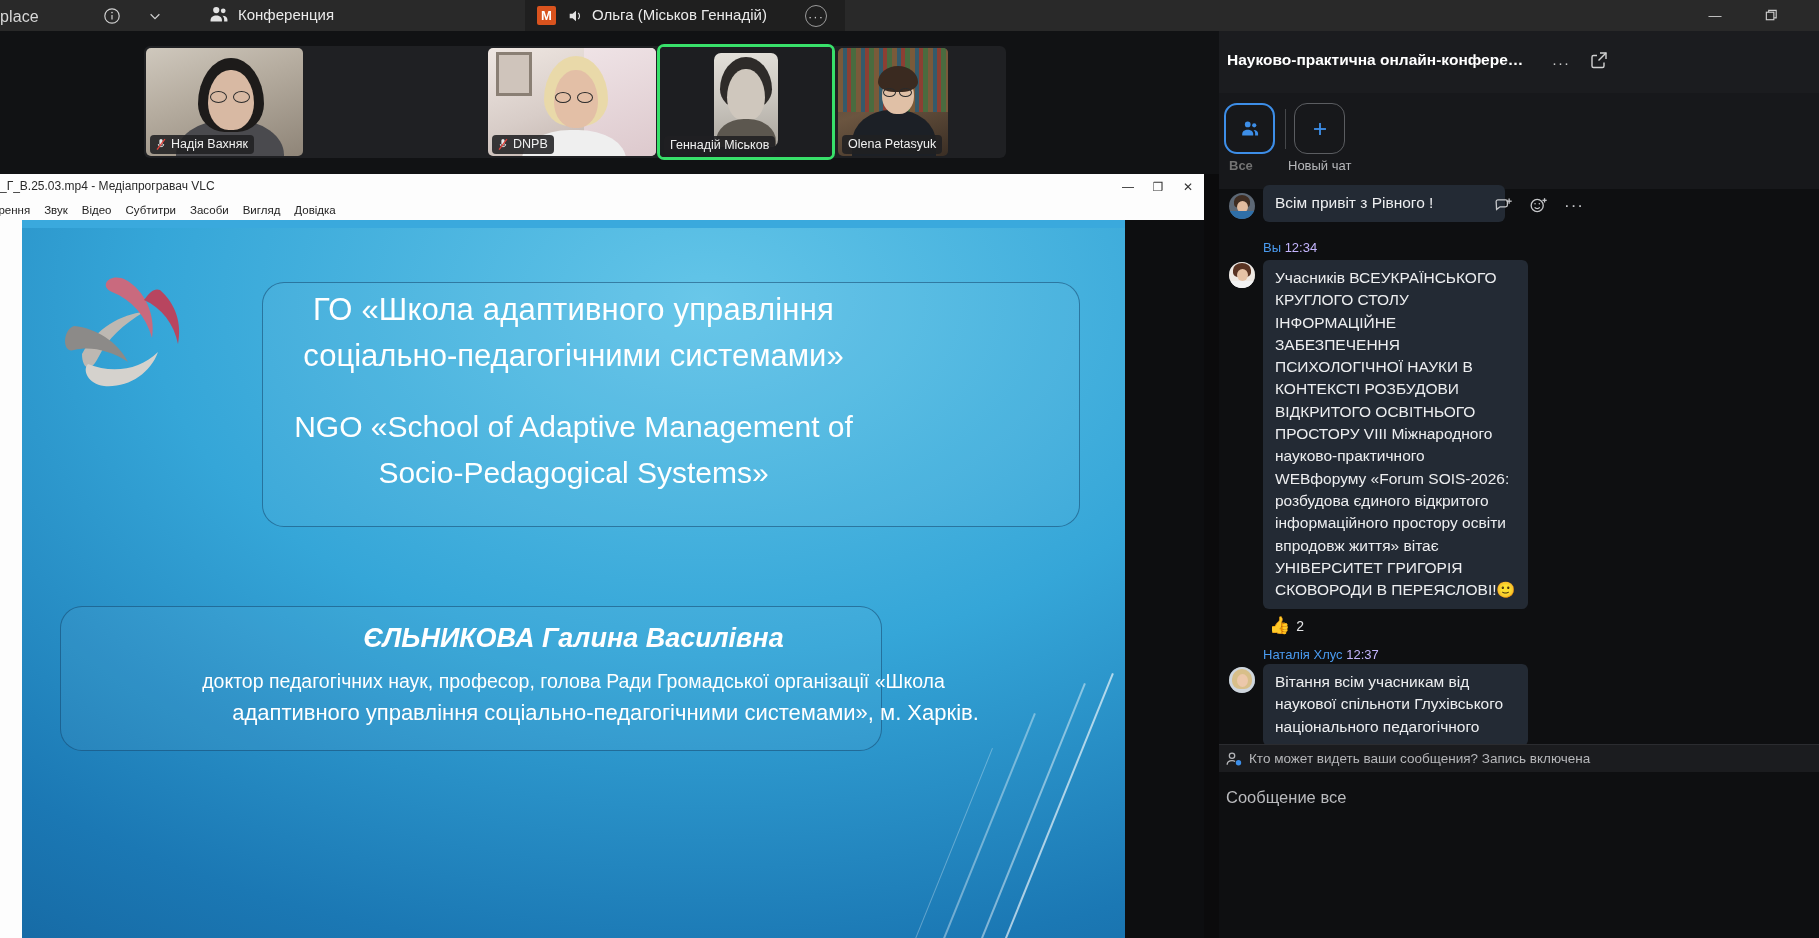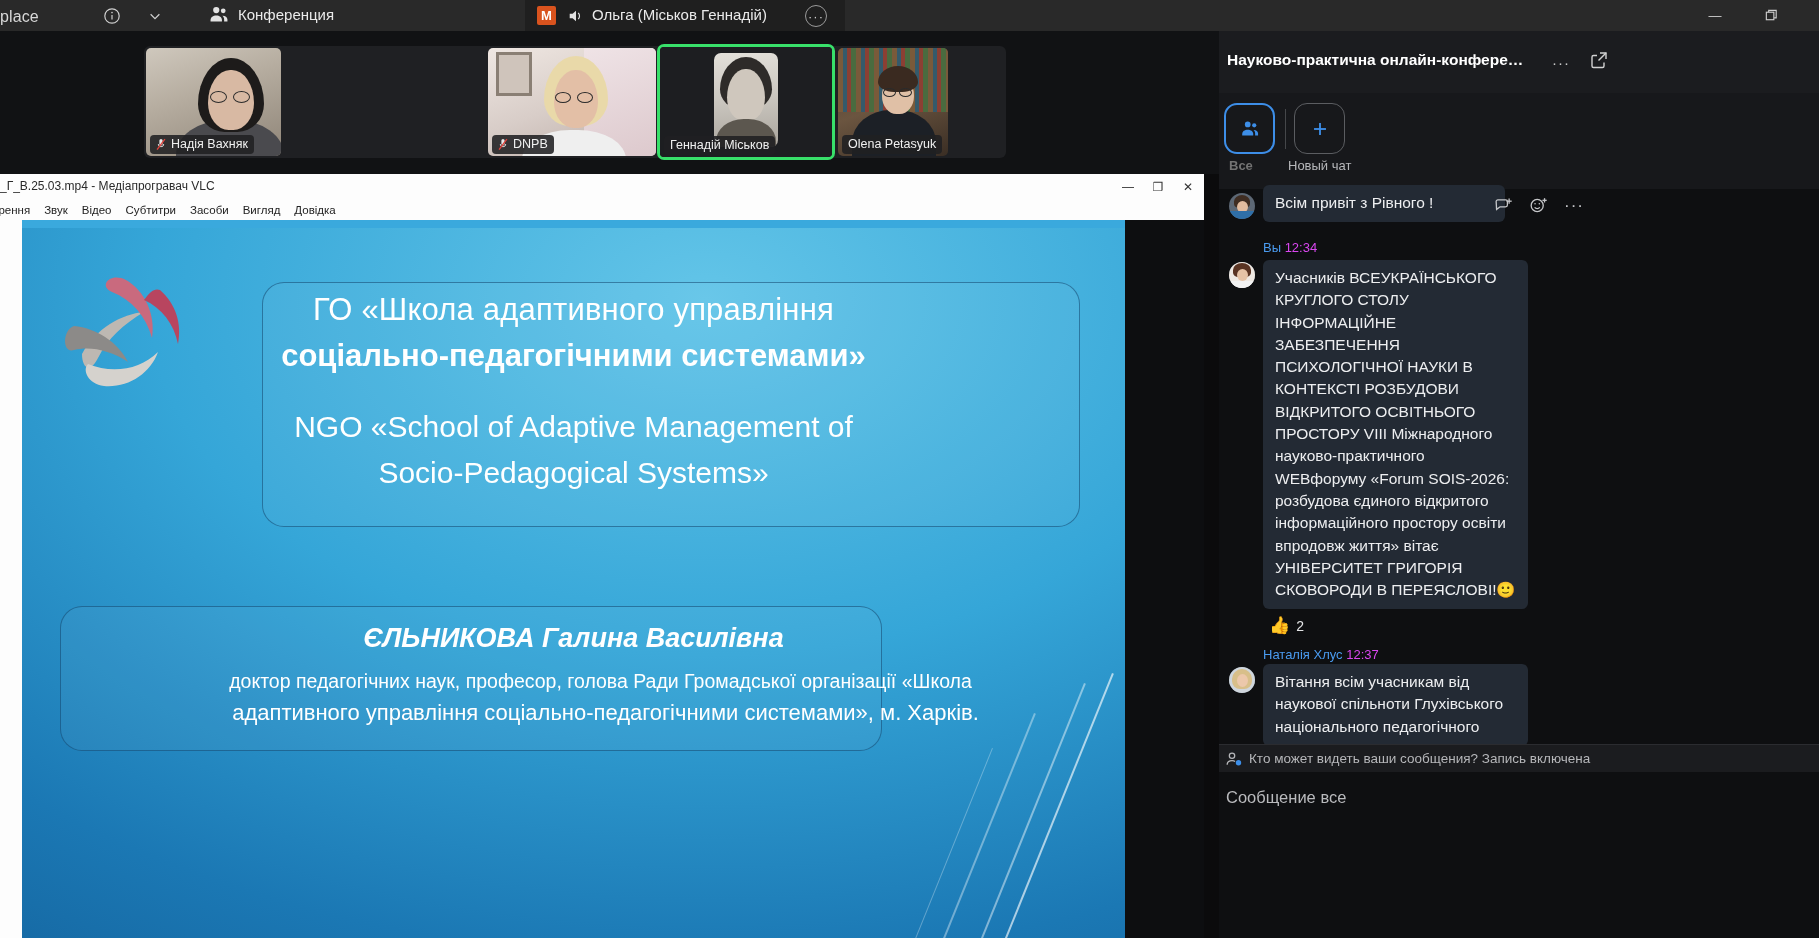--- a/index.html
+++ b/index.html
@@ -115,25 +115,25 @@
   .slide-box{
     position:absolute; border:1.5px solid rgba(18,70,110,.55);
     border-radius:22px; background:rgba(255,255,255,.045);
   }
   #box-top{ left:240px; top:54px; width:818px; height:245px; }
   #box-bottom{ left:38px; top:378px; width:822px; height:145px; }
 
   .slide-txt{ position:absolute; color:#fff; text-align:center; width:100%;
               font-family:"Liberation Sans", sans-serif; }
   #s-l1{ top:64px; font-size:31px; letter-spacing:.2px; }
-  #s-l2{ top:110px; font-size:31px;font-weight:bold; }
+  #s-l2{ top:110px; font-size:31px; }
   #s-l3{ top:182px; font-size:30px; }
   #s-l4{ top:228px; font-size:30px; }
   #s-name{ top:395px; font-size:27px; font-style:italic; font-weight:bold; }
-  #s-d1{ top:442px; font-size:19.5px;margin-left:27px; }
+  #s-d1{ top:442px; font-size:19.5px; }
   #s-d2{ top:472px; font-size:22px;margin-left:32px; }
 
   #logo{ position:absolute; left:42px; top:40px; width:160px; height:130px; }
 
   .streak{ position:absolute; background:rgba(255,255,255,.75); transform-origin:top left; }
 
   
   #chat-panel{
     position:absolute; left:1219px; top:31px; width:600px; height:907px; background:#0e0f11;
   }
@@ -157,21 +157,21 @@
   #tab-div{ position:absolute; left:66px; top:16px; width:1px; height:40px; background:#45474a;}
 
   #chat-body{ position:absolute; left:0; top:128px; width:600px; height:585px; overflow:hidden;}
 
   .avatar{ position:absolute; width:26px; height:26px; border-radius:50%; overflow:hidden;
            background:#5d6875; }
   .bubble{ position:absolute; background:#232a34; border-radius:6px; padding:7px 12px 8px 12px;
            font-size:15.5px; line-height:22.3px; color:#edeef0; }
   .meta{ position:absolute; font-size:13px; }
   .meta .who{ color:#4a9bf0; }
-  .meta .time{ color:#d946ef; }
+  .meta .time{ color:#c4b5fd; }
   .msg-actions{ position:absolute; display:flex; gap:16px; align-items:center; color:#c6c7ca;}
   .reaction{ position:absolute; display:flex; align-items:center; gap:6px; font-size:14px; color:#e3e4e6;}
 
   #chat-notice{
     position:absolute; left:0; top:713px; width:600px; height:28px; background:#1b1c1f;
     display:flex; align-items:center; font-size:13.5px; color:#b6b7ba; white-space:nowrap;
     border-top:1px solid #2b2c30;
   }
   #notice-ico{ width:18px; height:18px; margin:0 6px 0 6px; flex:0 0 auto;}
   #chat-compose{
@@ -231,21 +231,21 @@
     <svg viewBox="0 0 16 16" width="15" height="15" fill="none" stroke="#d0d0d0" stroke-width="1.2">
       <rect x="2.5" y="4.5" width="8" height="8"></rect>
       <polyline points="5,4.5 5,2.5 13,2.5 13,10.5 10.8,10.5"></polyline>
     </svg>
   </div>
 </div>
 
 <div id="filmstrip">
   <div id="filmstrip-rail"></div>
 
-  <div class="tile" style="left:146px;width:135px;">
+  <div class="tile" style="left:146px;width:157px;">
     <div class="vid bg-a">
       <div class="torso" style="left:30px;top:72px;width:108px;height:50px;background:#4a4a4e;"></div>
       <div class="hair" style="left:52px;top:10px;width:66px;height:74px;background:#1d1b1a;"></div>
       <div class="head" style="left:62px;top:22px;width:46px;height:60px;background:#d8b9a3;"></div>
       <div class="glasses" style="left:64px;top:43px;width:17px;height:12px;"></div>
       <div class="glasses" style="left:87px;top:43px;width:17px;height:12px;"></div>
     </div>
     <div class="name-chip">
       <svg class="mute-ico" viewBox="0 0 12 16">
         <path d="M6 1.2a2 2 0 0 1 2 2v4a2 2 0 0 1-4 0v-4a2 2 0 0 1 2-2z" fill="#e8e8e8"></path>

